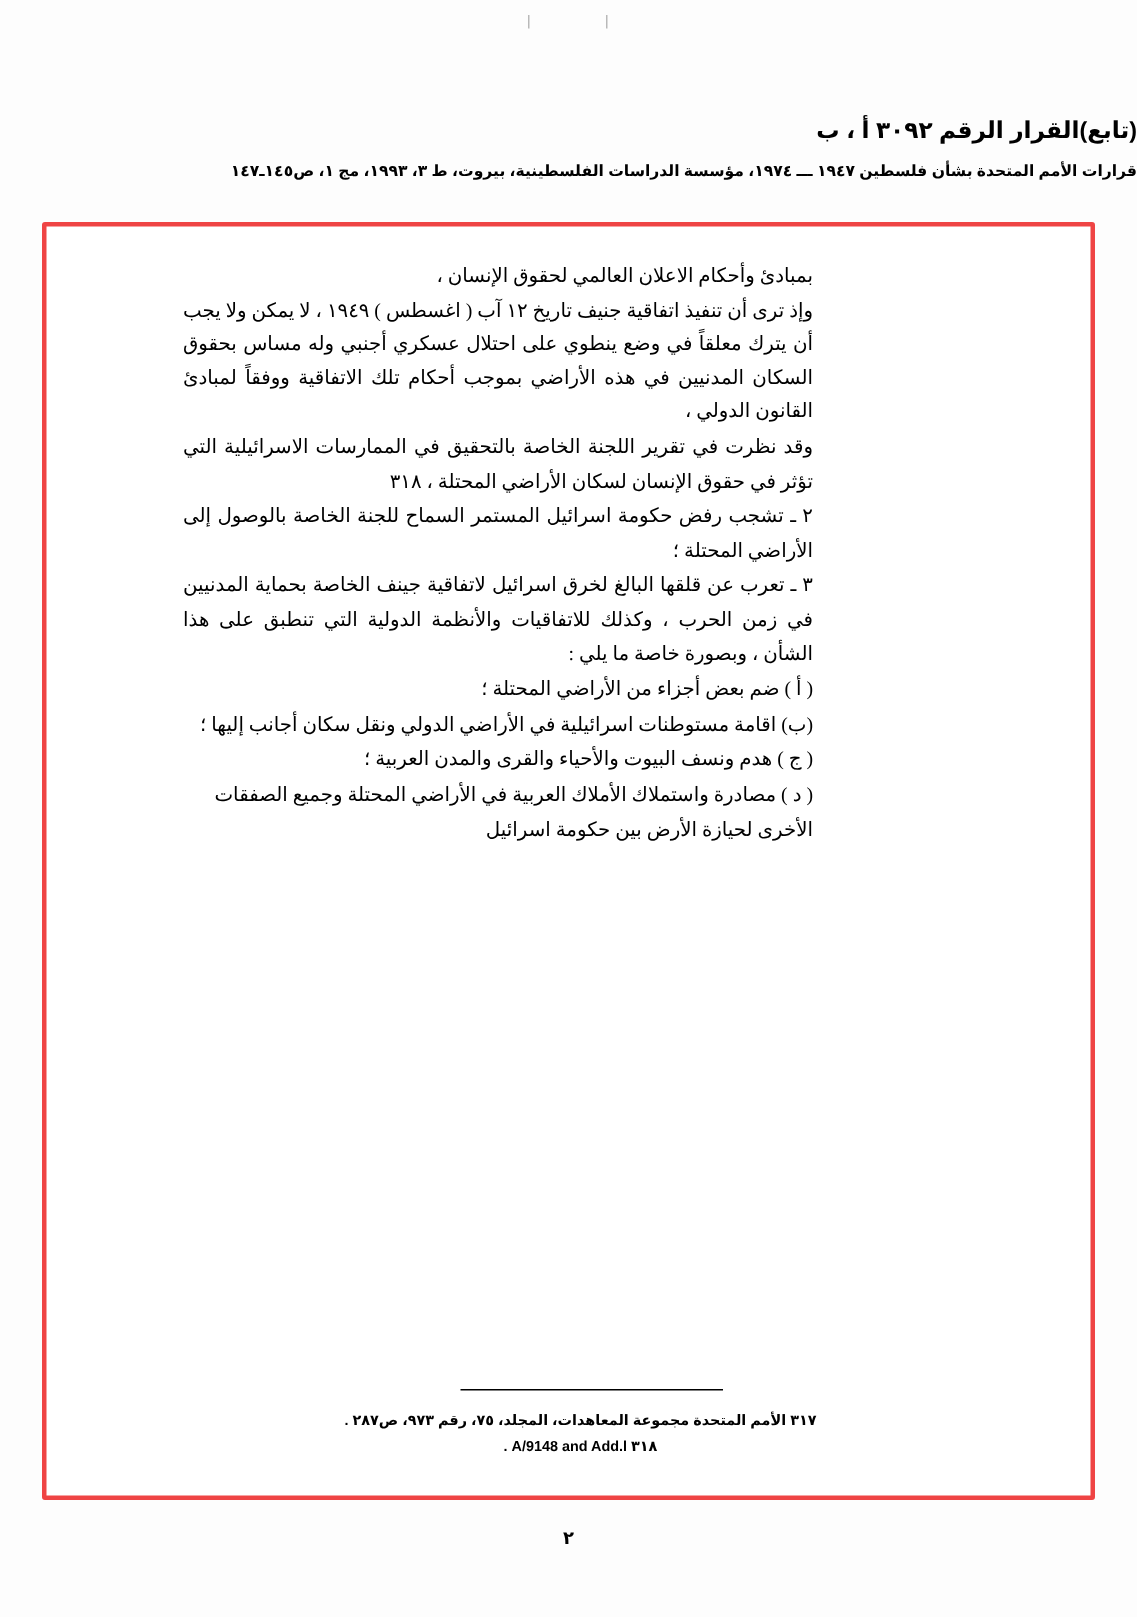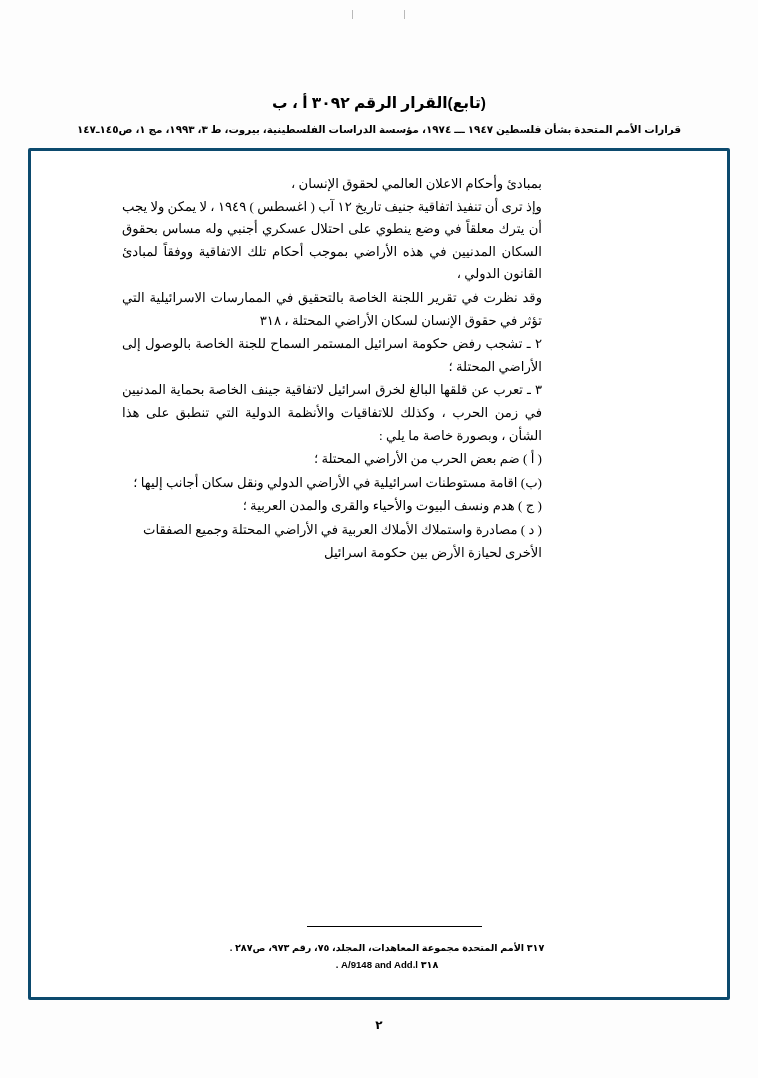--- a/index.html
+++ b/index.html
@@ -32,24 +32,23 @@
     top: 0;
     width: 1px;
     height: 9px;
     background: #b9b9b9;
   }
   .tick.t1 { left: 352px; }
   .tick.t2 { left: 404px; }
 
   header.doc-header {
     position: absolute;
-    top: 94px;
+    top: 78px;
     left: 0;
     width: 100%;
-    text-align: center;
   }
   .doc-title {
     font-family: "Liberation Sans", "DejaVu Sans", sans-serif;
     font-weight: bold;
     font-size: 15.5px;
     letter-spacing: 0.4px;
     direction: rtl;
   }
   .doc-subtitle {
     margin-top: 11px;
@@ -59,21 +58,21 @@
     direction: rtl;
     white-space: nowrap;
   }
 
   .frame {
     position: absolute;
     top: 148px;
     left: 28px;
     width: 702px;
     height: 852px;
-    border: 3px solid #0c4a6e;
+    border: 3px solid #ef4444;
     border-radius: 2px;
     box-sizing: border-box;
     background: #ffffff;
   }
 
   .body-col {
     position: absolute;
     top: 22px;
     right: 185px;
     width: 420px;
@@ -140,21 +139,21 @@
   </header>
 
   <div class="frame">
 
     <div class="body-col">
       <p class="tight">بمبادئ وأحكام الاعلان العالمي لحقوق الإنسان ،</p>
       <p class="justified">وإذ ترى أن تنفيذ اتفاقية جنيف تاريخ ١٢ آب ( اغسطس ) ١٩٤٩ ، لا يمكن ولا يجب أن يترك معلقاً في وضع ينطوي على احتلال عسكري أجنبي وله مساس بحقوق السكان المدنيين في هذه الأراضي بموجب أحكام تلك الاتفاقية ووفقاً لمبادئ القانون الدولي ،</p>
       <p class="justified">وقد نظرت في تقرير اللجنة الخاصة بالتحقيق في الممارسات الاسرائيلية التي تؤثر في حقوق الإنسان لسكان الأراضي المحتلة ، ٣١٨</p>
       <p class="justified">٢ ـ تشجب رفض حكومة اسرائيل المستمر السماح للجنة الخاصة بالوصول إلى الأراضي المحتلة ؛</p>
       <p class="justified">٣ ـ تعرب عن قلقها البالغ لخرق اسرائيل لاتفاقية جينف الخاصة بحماية المدنيين في زمن الحرب ، وكذلك للاتفاقيات والأنظمة الدولية التي تنطبق على هذا الشأن ، وبصورة خاصة ما يلي :</p>
-      <p>( أ ) ضم بعض الحرب من الأراضي المحتلة ؛</p>
+      <p>( أ ) ضم بعض أجزاء من الأراضي المحتلة ؛</p>
       <p>(ب) اقامة مستوطنات اسرائيلية في الأراضي الدولي ونقل سكان أجانب إليها ؛</p>
       <p>( ج ) هدم ونسف البيوت والأحياء والقرى والمدن العربية ؛</p>
       <p>( د ) مصادرة واستملاك الأملاك العربية في الأراضي المحتلة وجميع الصفقات الأخرى لحيازة الأرض بين حكومة اسرائيل</p>
     </div>
 
     <div class="footnote-rule"></div>
     <div class="footnotes">
       <div>٣١٧  الأمم المتحدة مجموعة المعاهدات، المجلد، ٧٥، رقم ٩٧٣، ص٢٨٧ .</div>
       <div>٣١٨  A/9148 and Add.l .</div>
     </div>

